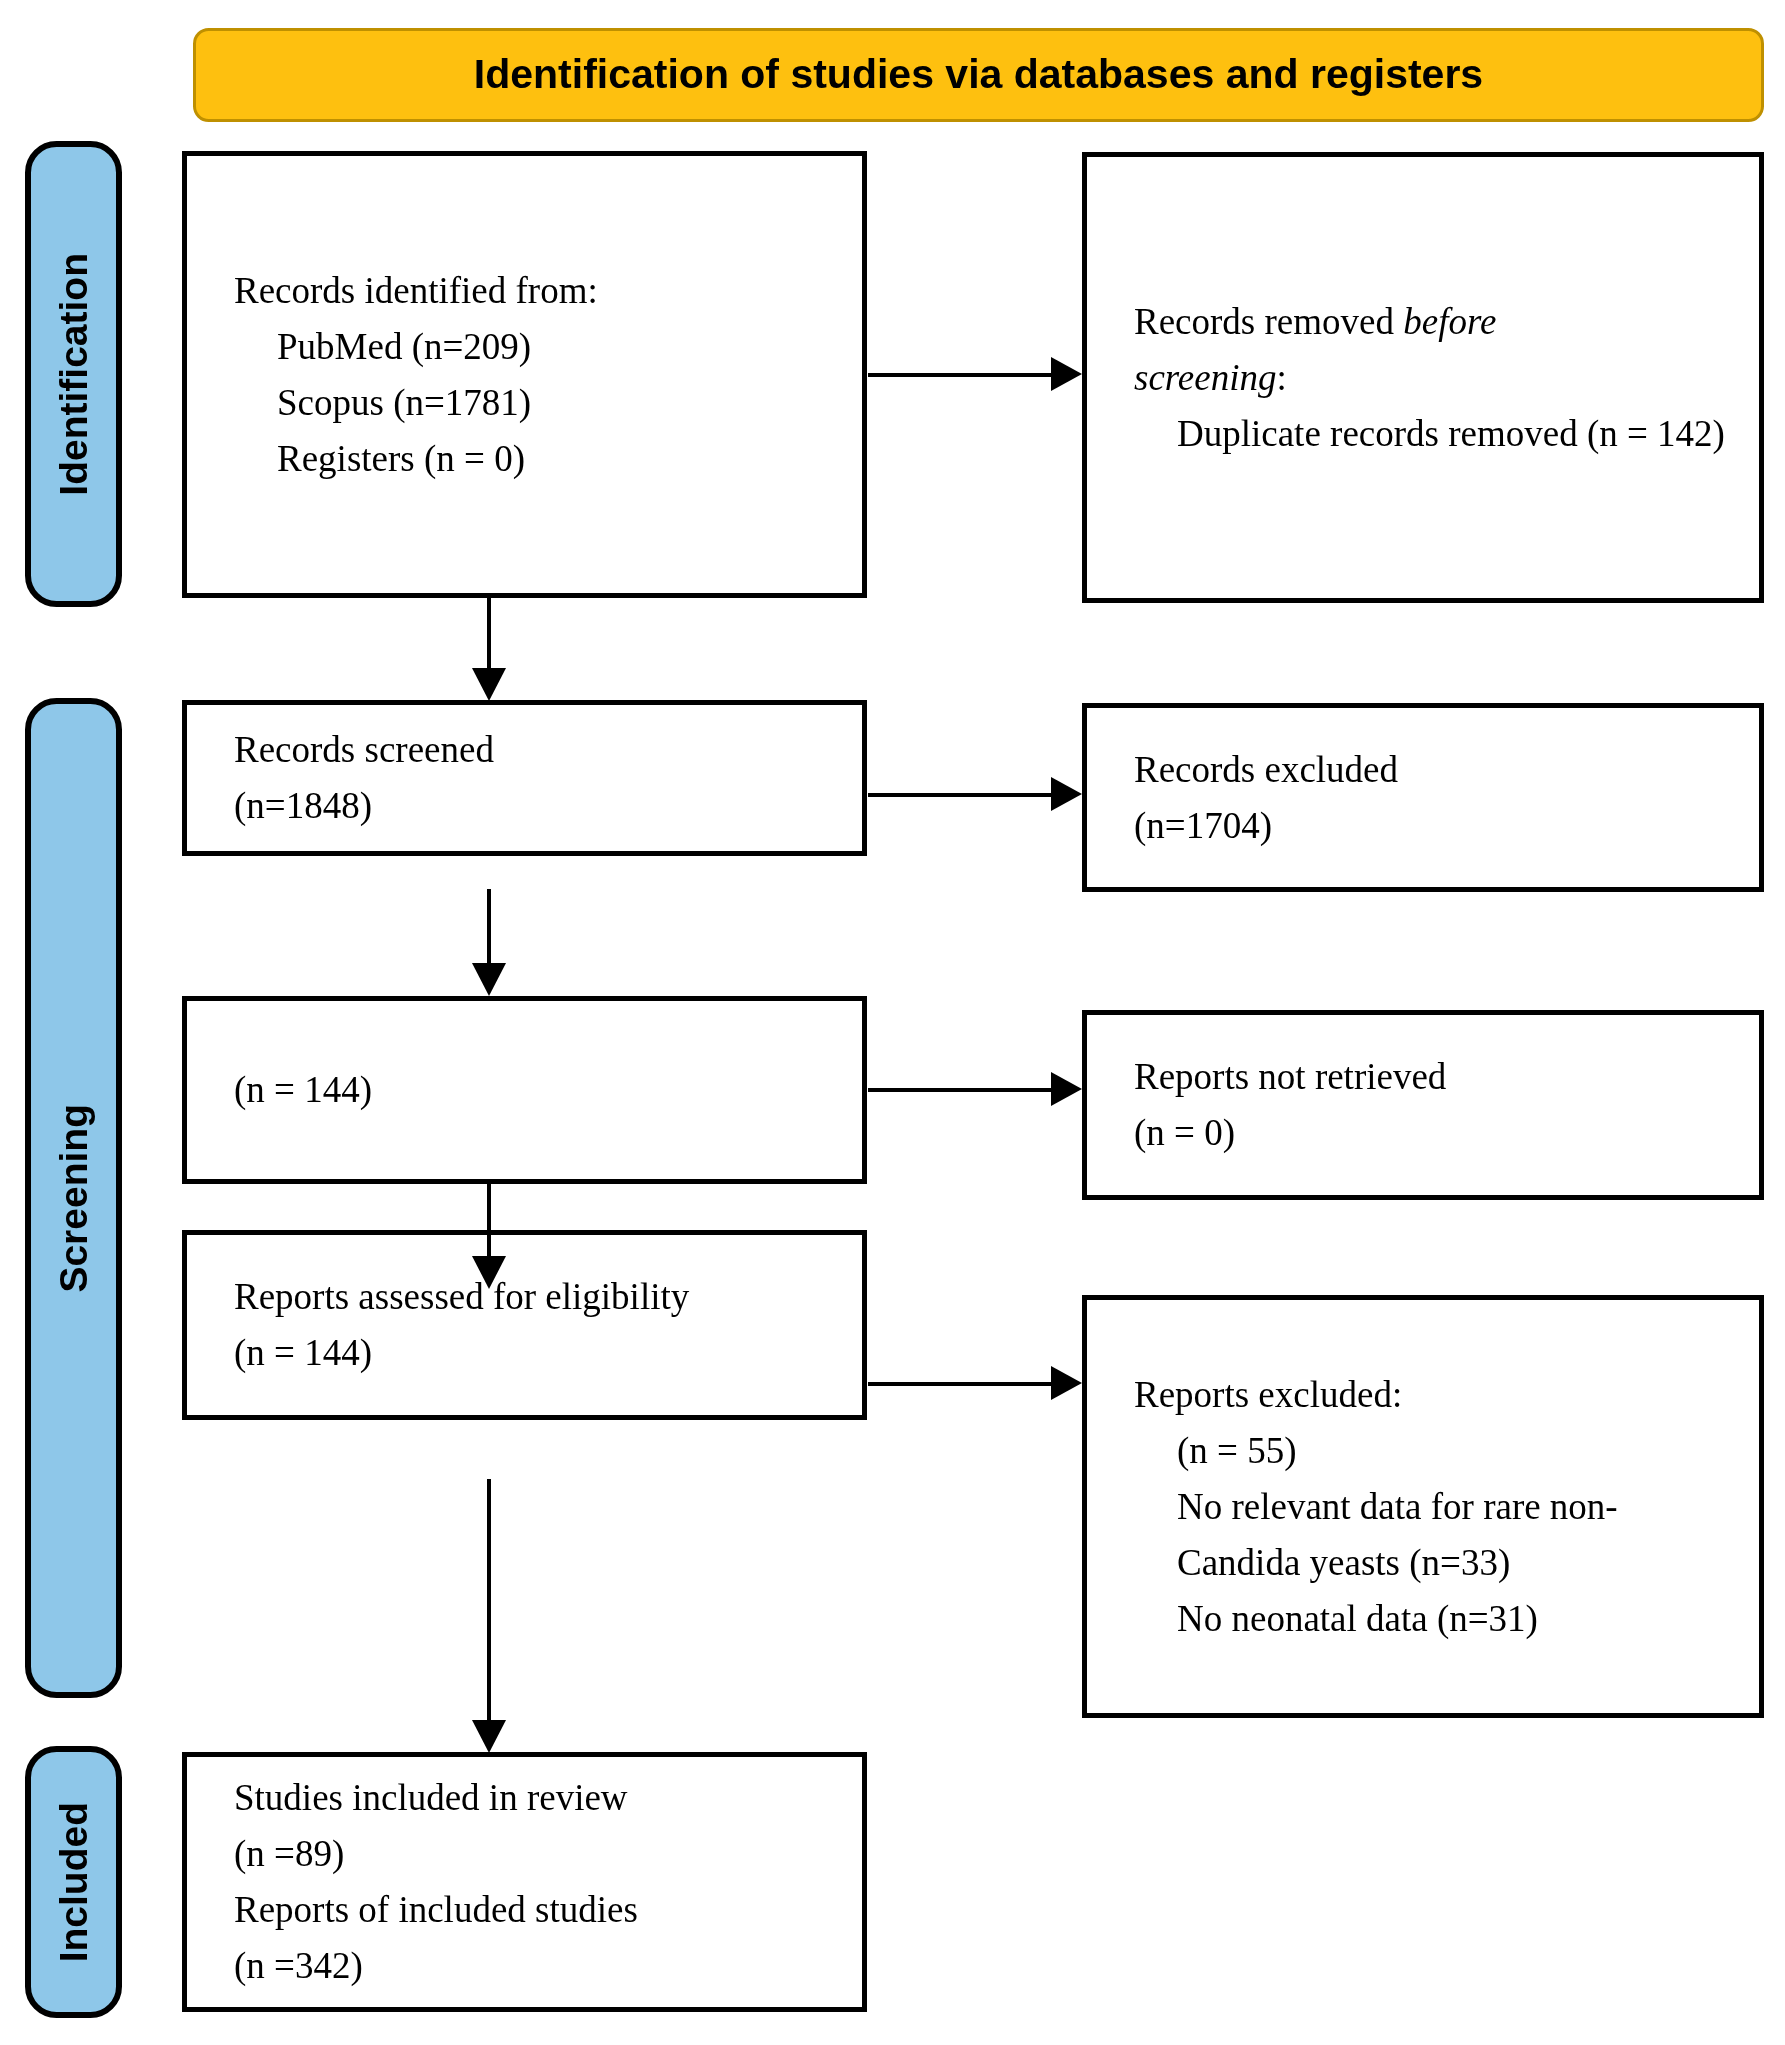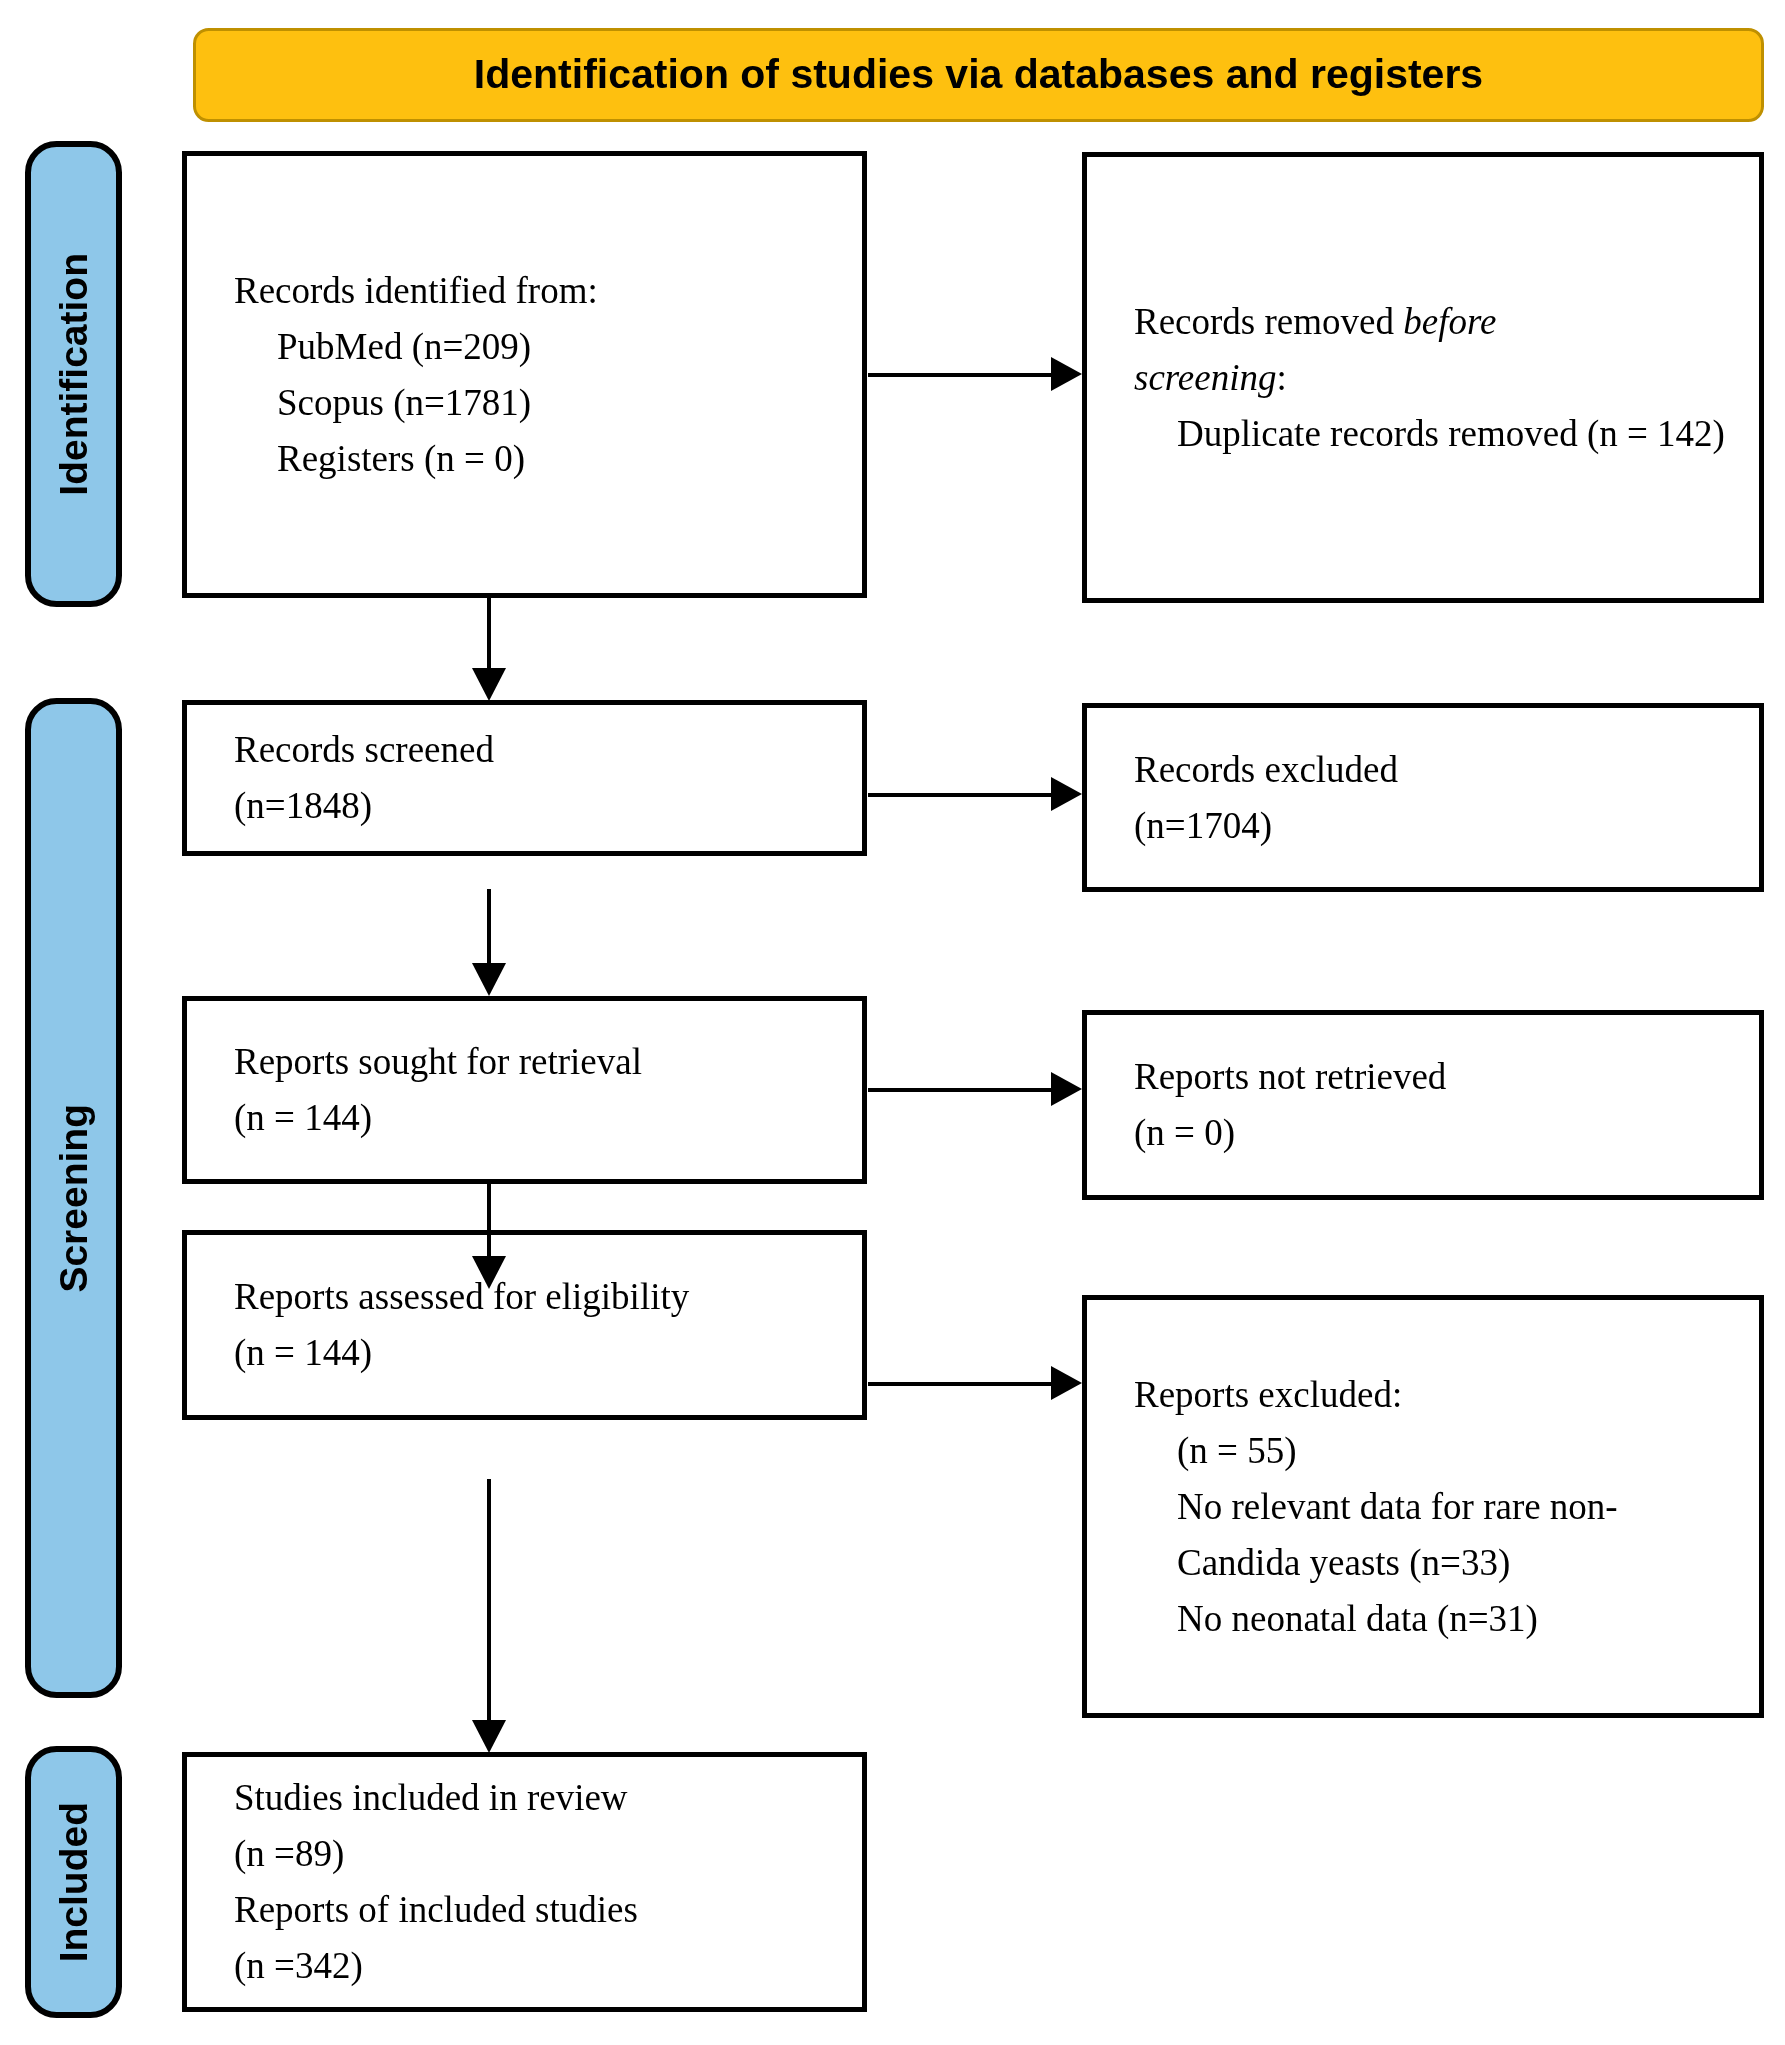--- a/index.html
+++ b/index.html
@@ -88,21 +88,20 @@
     <div>Records screened</div>
     <div>(n=1848)</div>
   </div>
 
   <div class="box" style="left:1082px;top:703px;width:682px;height:189px;">
     <div>Records excluded</div>
     <div>(n=1704)</div>
   </div>
 
   <div class="box" style="left:182px;top:996px;width:685px;height:188px;">
-    <div>Reports sought for retrieval</div>
     <div>(n = 144)</div>
   </div>
 
   <div class="box" style="left:1082px;top:1010px;width:682px;height:190px;">
     <div>Reports not retrieved</div>
     <div>(n = 0)</div>
   </div>
 
   <div class="box" style="left:182px;top:1230px;width:685px;height:190px;">
     <div>Reports assessed for eligibility</div>

